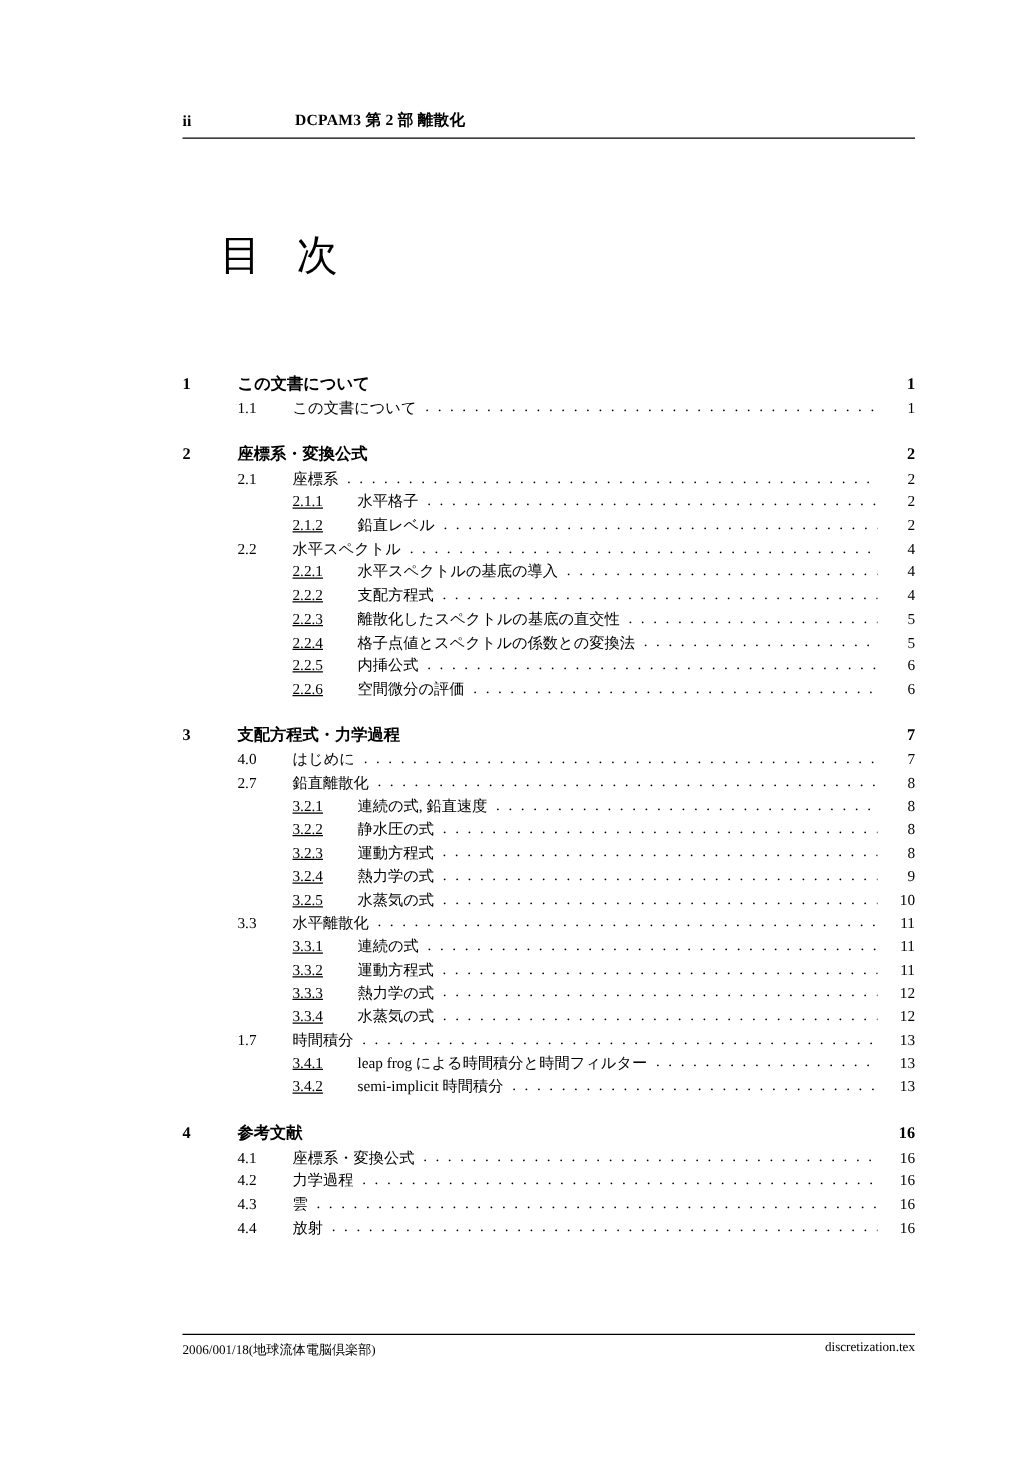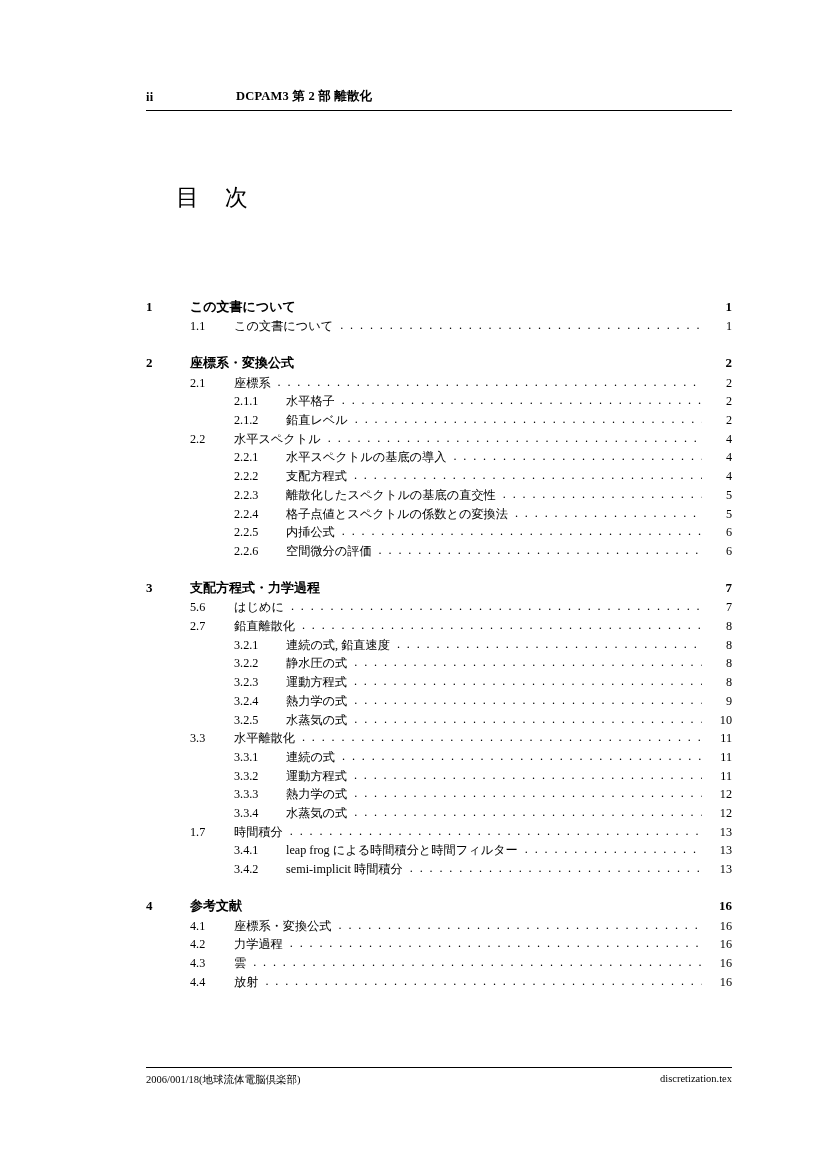--- a/index.html
+++ b/index.html
@@ -47,21 +47,21 @@
     top: 110px;
     width: 586px;
     height: 1px;
     background: #000000;
   }
   
   .doc-title {
     position: absolute;
     left: 176px;
     top: 182px;
-    font-size: 23px;
+    font-size: 33px;
     letter-spacing: 10px;
     font-family: "Liberation Serif", serif;
   }
   
   .toc {
     position: absolute;
     left: 146px;
     top: 285px;
     width: 586px;
   }
@@ -113,21 +113,21 @@
   .lvl2 {
     margin-top: 6.5px;
     padding-left: 44px;
   }
   .lvl2 .num { width: 44px; }
   
   .lvl3 {
     margin-top: 6.5px;
     padding-left: 88px;
   }
-  .lvl3 .num { width: 52px; }
+  .lvl3 .num { width: 52px; text-decoration: underline; }
   .spacer-big { height: 9px; }
   
   .footer-rule {
     position: absolute;
     left: 146px;
     top: 1067px;
     width: 586px;
     height: 1px;
     background: #000000;
   }
@@ -236,21 +236,21 @@
         <span class="pg">6</span>
       </div>
       <div class="spacer-big"></div>
       <div class="row lvl1">
         <span class="num">3</span>
         <span class="txt">支配方程式・力学過程</span>
         <span class="dots">. . . . . . . . . . . . . . . . . . . . . . . . . . . . . . . . . . . . . . . . . . . . . . . . . . . . . . . . . . . . . . . . . . . . . . . . . . . . . . . . . . . . . . . . . . . . . . . . . . . . . . . . . . . . . . . . . . . . . . . . </span>
         <span class="pg">7</span>
       </div>
       <div class="row lvl2">
-        <span class="num">5.6</span>
+        <span class="num">4.0</span>
         <span class="txt">はじめに</span>
         <span class="dots">. . . . . . . . . . . . . . . . . . . . . . . . . . . . . . . . . . . . . . . . . . . . . . . . . . . . . . . . . . . . . . . . . . . . . . . . . . . . . . . . . . . . . . . . . . . . . . . . . . . . . . . . . . . . . . . . . . . . . . . . </span>
         <span class="pg">7</span>
       </div>
       <div class="row lvl2">
         <span class="num">2.7</span>
         <span class="txt">鉛直離散化</span>
         <span class="dots">. . . . . . . . . . . . . . . . . . . . . . . . . . . . . . . . . . . . . . . . . . . . . . . . . . . . . . . . . . . . . . . . . . . . . . . . . . . . . . . . . . . . . . . . . . . . . . . . . . . . . . . . . . . . . . . . . . . . . . . . </span>
         <span class="pg">8</span>
       </div>

